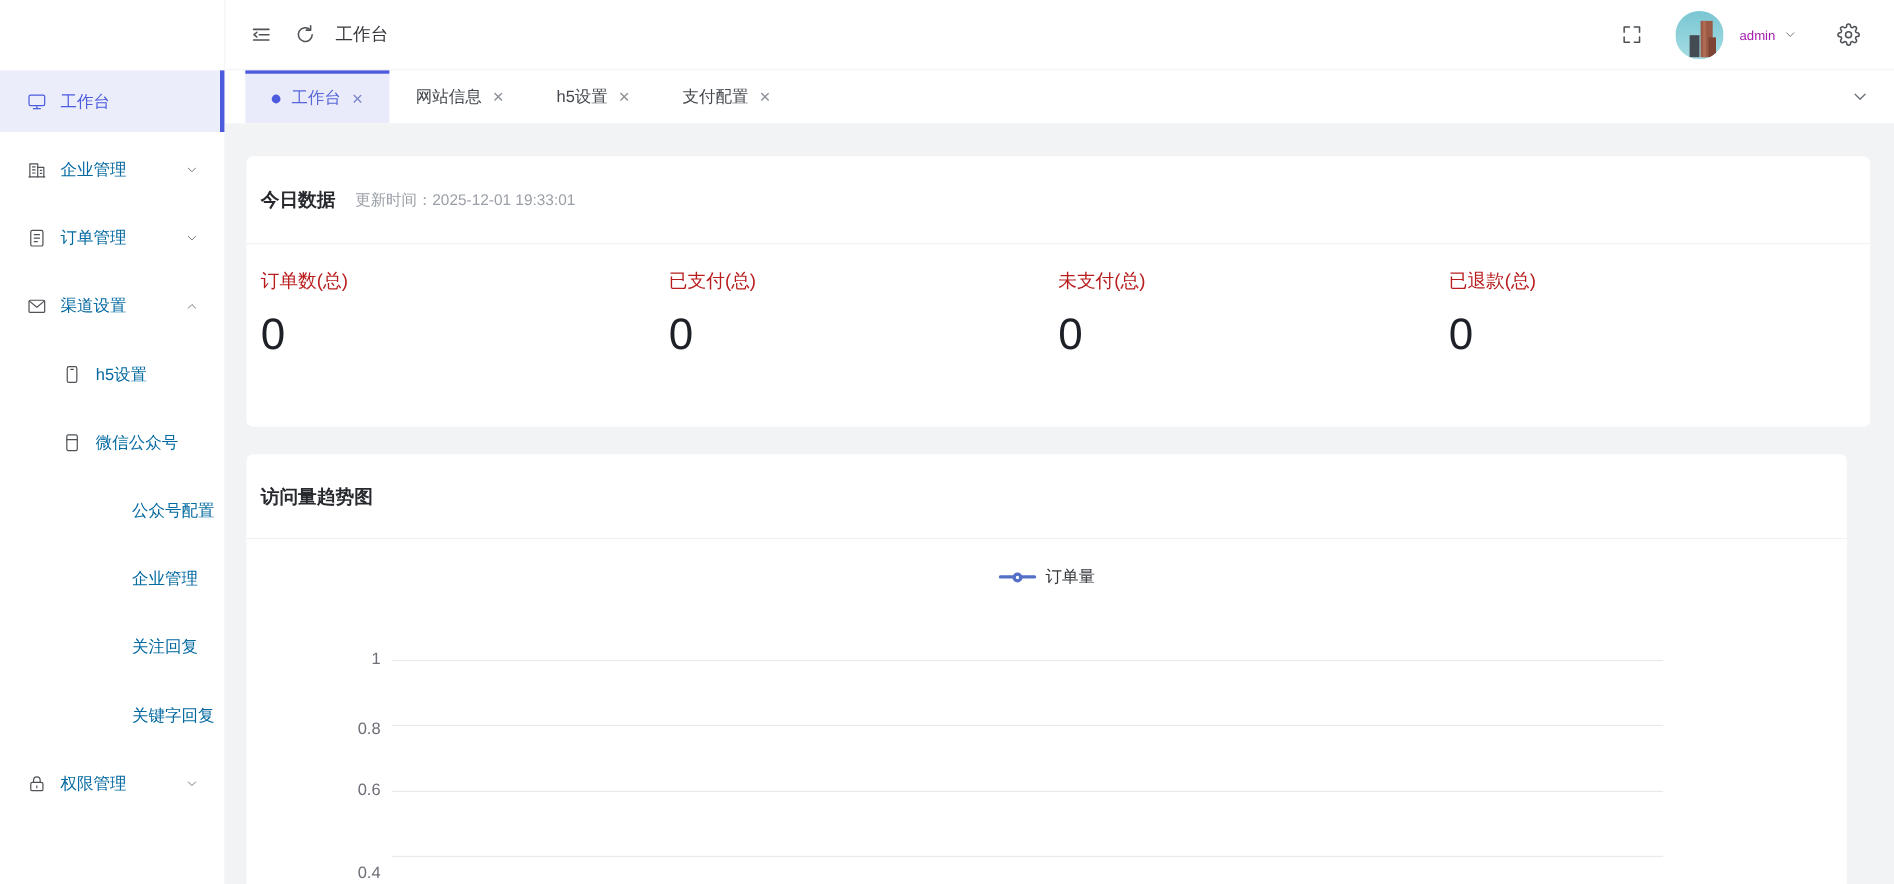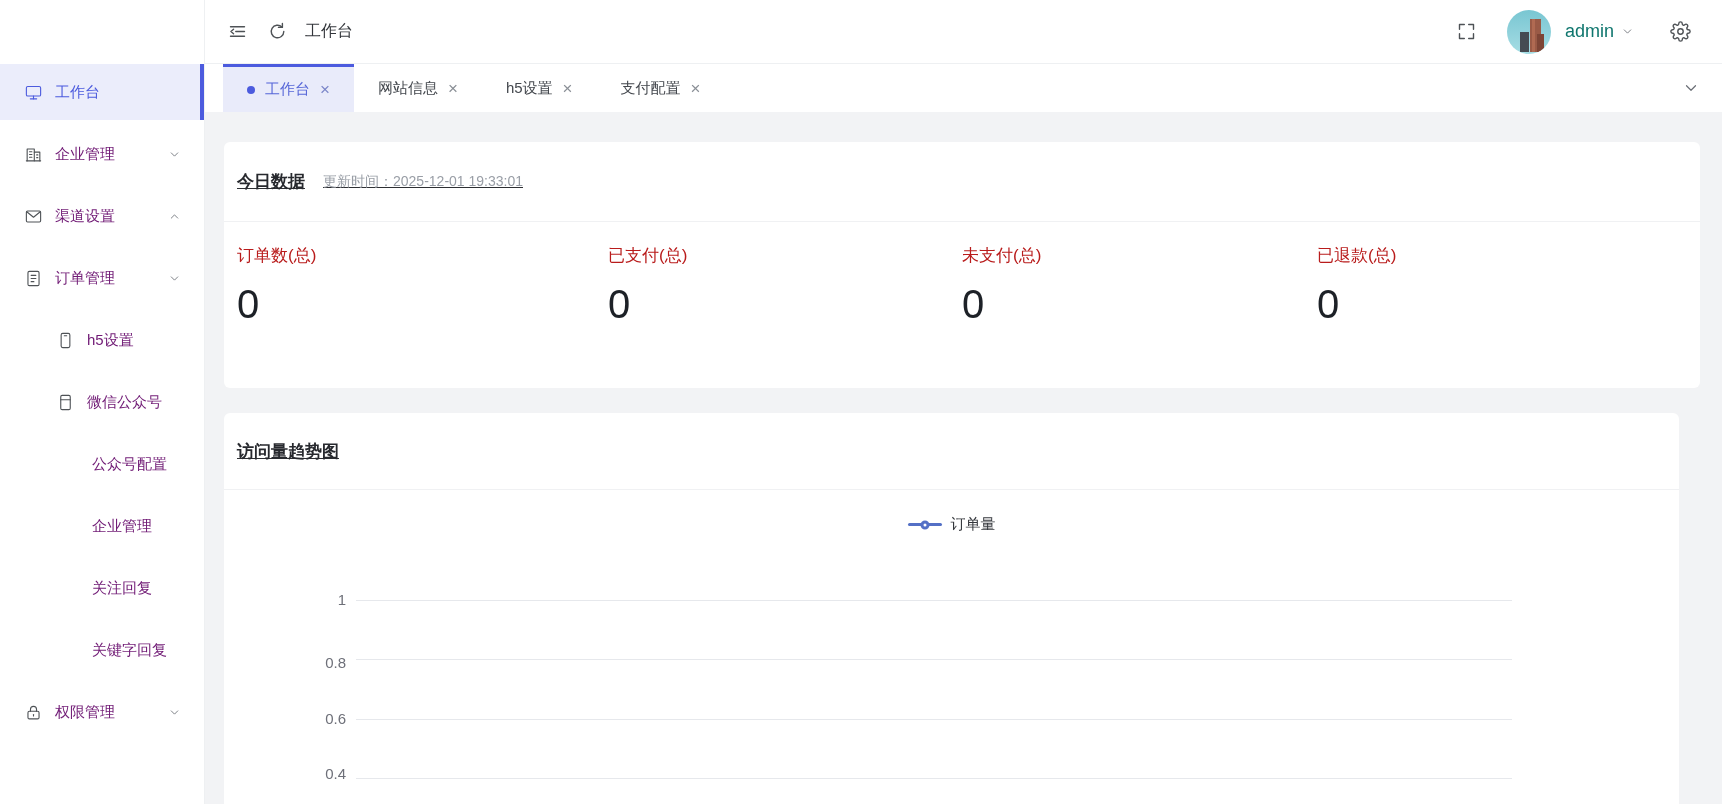--- a/index.html
+++ b/index.html
@@ -4,67 +4,67 @@
 <style>
   * { margin:0; padding:0; box-sizing:border-box; }
   html,body { width:1722px; height:804px; overflow:hidden;
     font-family:"Liberation Sans","DejaVu Sans",sans-serif; background:#fff; color:#2d2f33; }
   .app { display:flex; width:1722px; height:804px; }
 
   
   .sidebar { width:205px; min-width:205px; height:804px; background:#fff;
     border-right:1px solid #eef0f2; padding-top:64px; }
   .side-item { position:relative; height:56px; margin-bottom:6px; display:flex; align-items:center;
-    padding-left:24px; font-size:15px; color:#701a75; cursor:pointer; }
+    padding-left:24px; font-size:15px; color:#0369a1; cursor:pointer; }
   .side-item .s-icon { width:19px; height:19px; margin-right:12px; display:inline-flex; flex:none; }
   .side-item .s-icon svg { width:19px; height:19px; stroke:#4e5256; fill:none;
     stroke-width:1.4; stroke-linecap:round; stroke-linejoin:round; }
   .side-item.active { background:#ebedfb; color:#4c5bde; }
   .side-item.active::after { content:""; position:absolute; right:0; top:0; bottom:0; width:4px; background:#4c5bde; }
   .side-item.active .s-icon svg { stroke:#4c5bde; }
   .side-item .chev { position:absolute; right:23px; display:inline-flex; }
   .side-item .chev svg { width:13px; height:13px; stroke:#6b6f76; fill:none; stroke-width:1.6;
     stroke-linecap:round; stroke-linejoin:round; }
   .side-item.lvl2 { padding-left:56px; }
-  .side-item.lvl3 { padding-left:92px; }
+  .side-item.lvl3 { padding-left:120px; }
 
   
   .main-col { flex:1; display:flex; flex-direction:column; height:804px; }
 
   
   .topbar { height:64px; background:#fff; border-bottom:1px solid #eef0f2;
     display:flex; align-items:center; padding:0 22px 0 12px; }
   .tb-icon { width:40px; height:40px; display:flex; align-items:center; justify-content:center; cursor:pointer; }
   .tb-icon svg { width:21px; height:21px; stroke:#4e5256; fill:none; stroke-width:1.6;
     stroke-linecap:round; stroke-linejoin:round; }
   .breadcrumb { font-size:16px; color:#33363b; margin-left:8px; }
   .tb-spacer { flex:1; }
   .avatar { width:44px; height:44px; border-radius:50%; overflow:hidden; margin:0 14px 0 20px; flex:none; }
-  .user-name { font-size:18px; color:#0f766e; cursor:pointer; display:flex; align-items:center; }
+  .user-name { font-size:12px; color:#a21caf; cursor:pointer; display:flex; align-items:center; }
   .user-name svg { width:13px; height:13px; margin-left:7px; stroke:#6b6f76; fill:none; stroke-width:1.6;
     stroke-linecap:round; stroke-linejoin:round; }
   .gear { margin-left:26px; }
 
   
   .tabbar { height:48px; background:#fff; display:flex; align-items:stretch; position:relative; }
   .tab { display:flex; align-items:center; padding:0 24px; font-size:15px; color:#44484e; cursor:pointer; }
   .tab .close { margin-left:10px; font-size:17px; color:#8a8f96; line-height:1; }
   .tab.active { background:#e9ebfa; color:#5767d8; border-top:3px solid #4c5bde; padding-top:0; margin-left:18px; }
   .tab.active .close { color:#7b86c9; }
   .tab .dot { width:8px; height:8px; border-radius:50%; background:#4c5bde; margin-right:10px; }
   .tab-more { position:absolute; right:22px; top:0; bottom:0; display:flex; align-items:center; cursor:pointer; }
   .tab-more svg { width:18px; height:18px; stroke:#6b6f76; fill:none; stroke-width:1.6;
     stroke-linecap:round; stroke-linejoin:round; }
 
   
   .content { flex:1; background:#f2f3f5; padding:30px 0 0 19px; overflow:hidden; }
   .card { background:#fff; border-radius:6px; }
   .card1 { width:1476px; height:246px; }
   .card-head { height:80px; display:flex; align-items:center; padding-left:13px;
-    border-bottom:1px solid #f0f1f3;text-decoration:underline; }
+    border-bottom:1px solid #f0f1f3; }
   .card-title { font-size:17px; font-weight:bold; color:#27292e; }
   .update-time { font-size:14px; color:#999ea6; margin-left:18px; }
   .stats { display:grid; grid-template-columns:371px 354px 355px 1fr; padding:22px 0 0 13px; }
   .stat-label { font-size:17px; color:#b91c1c; }
   .stat-value { font-size:40px; color:#1d2127; margin-top:15px; line-height:1.1; }
 
   .card2 { width:1455px; height:520px; margin-top:25px; position:relative; }
   .card2 .card-head { height:77px;text-align:right; }
   .legend { position:absolute; top:102px; left:0; right:0; display:flex; align-items:center;
     justify-content:center; cursor:pointer; }
@@ -106,43 +106,43 @@
       <span class="chev">
         <svg viewBox="0 0 24 24">
             <polyline points="6,9 12,15 18,9"></polyline>
           </svg>
       </span>
     </div>
 
     <div class="side-item">
       <span class="s-icon">
         <svg viewBox="0 0 24 24">
+            <rect x="5" y="3" width="14" height="18" rx="1.8"></rect>
+            <path d="M9 8h6M9 12h6M9 16h3.5"></path>
+          </svg>
+      </span>
+      <span>订单管理</span>
+      <span class="chev">
+        <svg viewBox="0 0 24 24">
+            <polyline points="6,9 12,15 18,9"></polyline>
+          </svg>
+      </span>
+    </div>
+
+    <div class="side-item">
+      <span class="s-icon">
+        <svg viewBox="0 0 24 24">
             <rect x="3" y="5" width="18" height="14" rx="1.5"></rect>
             <polyline points="3.5,6 12,13 20.5,6"></polyline>
           </svg>
       </span>
       <span>渠道设置</span>
       <span class="chev">
         <svg viewBox="0 0 24 24">
             <polyline points="6,15 12,9 18,15"></polyline>
-          </svg>
-      </span>
-    </div>
-
-    <div class="side-item">
-      <span class="s-icon">
-        <svg viewBox="0 0 24 24">
-            <rect x="5" y="3" width="14" height="18" rx="1.8"></rect>
-            <path d="M9 8h6M9 12h6M9 16h3.5"></path>
-          </svg>
-      </span>
-      <span>订单管理</span>
-      <span class="chev">
-        <svg viewBox="0 0 24 24">
-            <polyline points="6,9 12,15 18,9"></polyline>
           </svg>
       </span>
     </div>
 
     <div class="side-item lvl2">
       <span class="s-icon">
         <svg viewBox="0 0 24 24">
             <rect x="6.5" y="3" width="11" height="18" rx="2"></rect>
             <path d="M10.5 6h3"></path>
           </svg>
@@ -316,20 +316,20 @@
           <span class="legend-label">订单量</span>
         </div>
 
         <div>
           <div class="ytick" style="top:178px">1</div>
           <div class="gridline" style="top:187px"></div>
           <div class="ytick" style="top:241px">0.8</div>
           <div class="gridline" style="top:246px"></div>
           <div class="ytick" style="top:297px">0.6</div>
           <div class="gridline" style="top:306px"></div>
-          <div class="ytick" style="top:352px">0.4</div>
+          <div class="ytick" style="top:372px">0.4</div>
           <div class="gridline" style="top:365px"></div>
         </div>
       </div>
 
     </div>
   </div>
 </div>
 
 </body></html>

